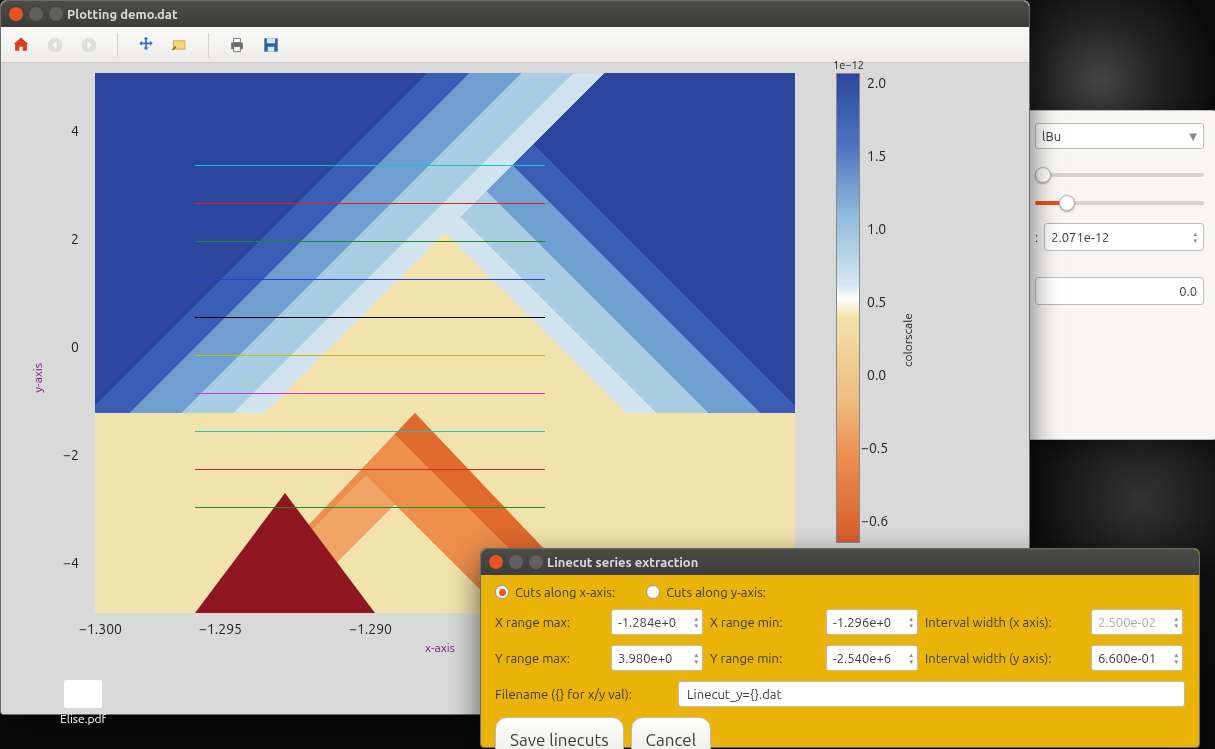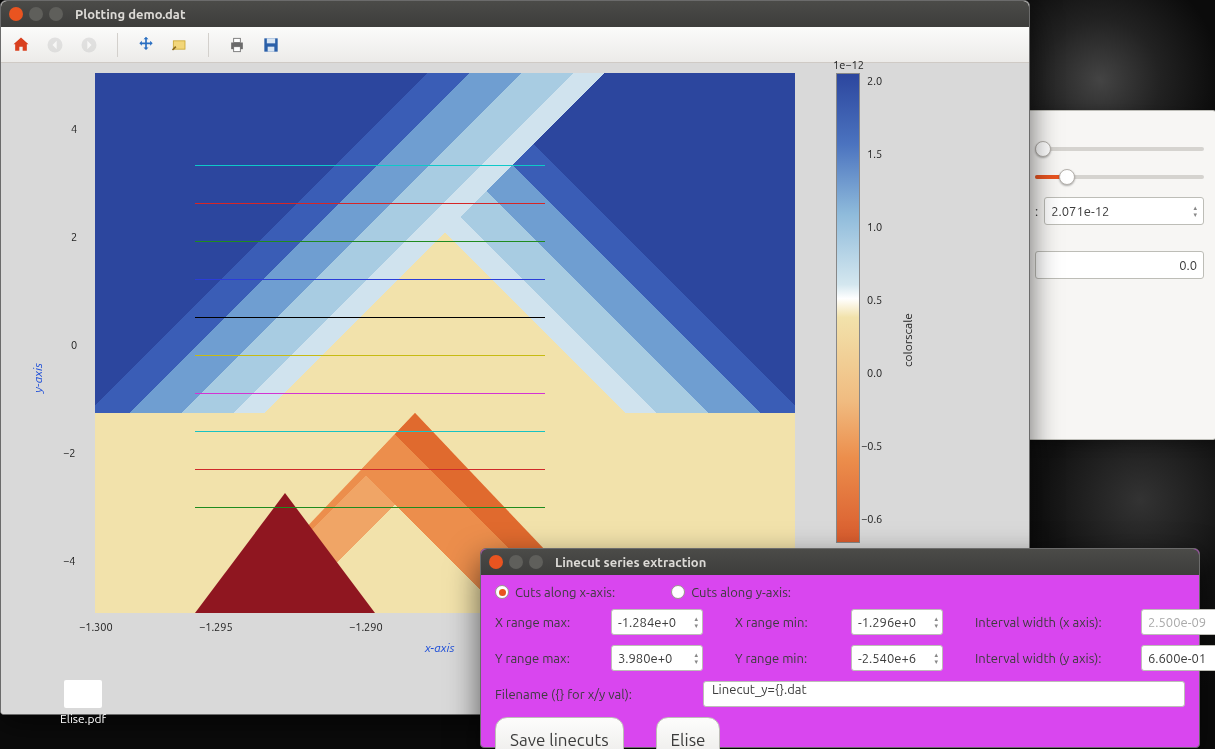--- a/index.html
+++ b/index.html
@@ -16,21 +16,21 @@
   .win {
     position:absolute;
     background:#f2f1f0;
     border:1px solid #6b6b6b;
     border-radius:6px 6px 4px 4px;
     box-shadow:0 8px 30px rgba(0,0,0,.6);
     overflow:hidden;
   }
   .win-title {
     height:26px; background:linear-gradient(#4b4b48,#3d3d3b);
-    display:flex; align-items:center; padding:0 8px; gap:8px;
+    display:flex; align-items:center; padding:0 8px; 
     color:#dcdad6; font-weight:600; font-size:13px;
     border-radius:6px 6px 0 0;
   }
   .win-btns { display:flex; gap:6px; }
   .wbtn { width:14px; height:14px; border-radius:50%; background:#5f5f5b; }
   .wbtn.close { background:#e95420; }
   .win-title-text { margin-left:4px; }
 
   
   .toolbar {
@@ -63,22 +63,22 @@
   }
   .bot-dark { position:absolute; left:100px; bottom:0; width:180px; height:120px; background:#8f1620; clip-path: polygon(0 100%, 50% 0, 100% 100%); }
 
   .linecut { position:absolute; left:100px; width:350px; height:1px; }
   .lc1{top:92px;background:#0ec9c9}.lc2{top:130px;background:#d62626}.lc3{top:168px;background:#1f8b1f}
   .lc4{top:206px;background:#2b3dd8}.lc5{top:244px;background:#000}.lc6{top:282px;background:#c7bb12}
   .lc7{top:320px;background:#d333d3}.lc8{top:358px;background:#19c2c2}.lc9{top:396px;background:#cf2a2a}
   .lc10{top:434px;background:#1f8b1f}
 
   
-  .axis-label { position:absolute; font-size:12px; color:#1d4ed8;font-style:italic; }
-  .tick { position:absolute; font-size:11px; color:#222; text-align:center; }
+  .axis-label { position:absolute; font-size:12px; color:#701a75; }
+  .tick { position:absolute; font-size:14px; color:#222; text-align:center; }
 
   
   .cbar { position:absolute; left:835px; top:10px; width:24px; height:470px;
     background:linear-gradient(to bottom,#2c469e 0%,#4b73bf 15%,#8fbbdb 30%,#d4e7ef 45%,#fff 48%,#f2e2ab 52%,#f0bb80 70%,#ec8e4c 82%,#d95c2e 100%);
     border:1px solid #888;
   }
   .cbar-label { position:absolute; left:900px; writing-mode:vertical-rl; transform:rotate(180deg); font-size:12px; color:#222;}
   .cbar-exp { position:absolute; font-size:11px; color:#222; }
 
   
@@ -91,45 +91,49 @@
   .chev { font-size:10px; color:#888; }
   .slider { margin:24px 0 12px; height:4px; background:#d5d3cf; border-radius:2px; position:relative;}
   .slider .thumb { position:absolute; top:-6px; width:16px; height:16px; border-radius:50%; background:#fff; border:1px solid #b5b1ac; box-shadow:0 1px 2px rgba(0,0,0,.3);}
   .slider2 .track { position:absolute; left:0; top:0; height:4px; background:#e95420; border-radius:2px;}
   .numfield { display:flex; align-items:center; border:1px solid #bdbdb7; border-radius:3px; background:#fff; height:28px; padding:0 6px; font-size:13px; justify-content:space-between;}
   .spin { display:flex; flex-direction:column; font-size:7px; line-height:7px; color:#888; }
 
   
   .dialog {
     position:absolute; left:480px; top:548px; width:720px; height:200px;
-    background:#d946ef; border:1px solid #6b6b6b; border-radius:6px 6px 4px 4px;
+    background:#eab308; border:1px solid #6b6b6b; border-radius:6px 6px 4px 4px;
     box-shadow:0 12px 32px rgba(0,0,0,.6);
   }
   .dialog-body { padding:10px 14px 12px; }
-  .row { display:flex; align-items:center; gap:32px; margin-bottom:10px; }
+  .row { display:flex; align-items:center; gap:7px; margin-bottom:10px; }
   .radio { display:flex; align-items:center; gap:6px; }
   .radio .dot { width:14px; height:14px; border-radius:50%; border:1px solid #9a958f; background:#fff; display:flex; align-items:center; justify-content:center;}
   .radio.selected .dot::after { content:""; width:7px; height:7px; border-radius:50%; background:#e95420;}
   .field-label { width:106px; font-size:13px; }
   .spinbox { display:flex; align-items:center; border:1px solid #bdbdb7; border-radius:3px; background:#fff; height:26px; width:92px; font-size:13px; padding:0 4px 0 6px; justify-content:space-between;}
   .spinbox.disabled { color:#aaa; }
   .col { display:flex; align-items:center; gap:10px; }
-  .textinput { flex:1; border:1px solid #bdbdb7; border-radius:3px; background:#fff; height:26px; padding:0 8px; font-size:13px; display:flex; align-items:flex-start;}
+  .textinput { flex:1; border:1px solid #bdbdb7; border-radius:3px; background:#fff; height:26px; padding:0 8px; font-size:13px; display:flex; align-items:center;}
   .btn { border:1px solid #bdbdb7; border-radius:12px; background:linear-gradient(#fdfdfc,#ecebe9); height:44px; padding:0 14px; font-size:17px; display:flex; align-items:center; cursor:pointer;}
 
   
   .desk-icon { position:absolute; left:60px; top:680px; text-align:center; color:#fff; font-size:12px; }
   .desk-icon .file { width:38px; height:28px; background:#fff; border-radius:2px; margin:0 auto 4px; }
 </style>
 </head>
 <body>
 
 <div class="bg"></div>
 
 <div class="panel2">
+  <div class="combo">
+    <span>lBu</span>
+    <span class="chev">▼</span>
+  </div>
   <div class="slider">
     <div class="thumb" style="left:0"></div>
   </div>
   <div class="slider slider2">
     <div class="track" style="width:30px"></div>
     <div class="thumb" style="left:24px"></div>
   </div>
   <div style="display:flex;gap:6px;align-items:center;margin-top:18px">
     <span>:</span>
     <div class="numfield" style="flex:1">
@@ -281,21 +285,21 @@
       <div class="col">
           <span class="field-label">X range min:</span>
         <div class="spinbox">
             <span>-1.296e+0</span>
             <span class="spin">▴<br>▾</span>
           </div>
         </div>
       <div class="col">
           <span class="field-label" style="width:156px">Interval width (x axis):</span>
         <div class="spinbox disabled">
-            <span>2.500e-09</span>
+            <span>2.500e-02</span>
             <span class="spin">▴<br>▾</span>
           </div>
         </div>
     </div>
 
     <div class="row">
       <div class="col">
           <span class="field-label">Y range max:</span>
         <div class="spinbox">
             <span>3.980e+0</span>
@@ -323,17 +327,17 @@
       <div class="textinput">
           <span>Linecut_y={}.dat</span>
         </div>
     </div>
 
     <div class="row" style="margin-bottom:0">
       <div class="btn">
           <span>Save linecuts</span>
         </div>
       <div class="btn">
-          <span>Elise</span>
+          <span>Cancel</span>
         </div>
     </div>
   </div>
 </div>
 
 </body></html>

